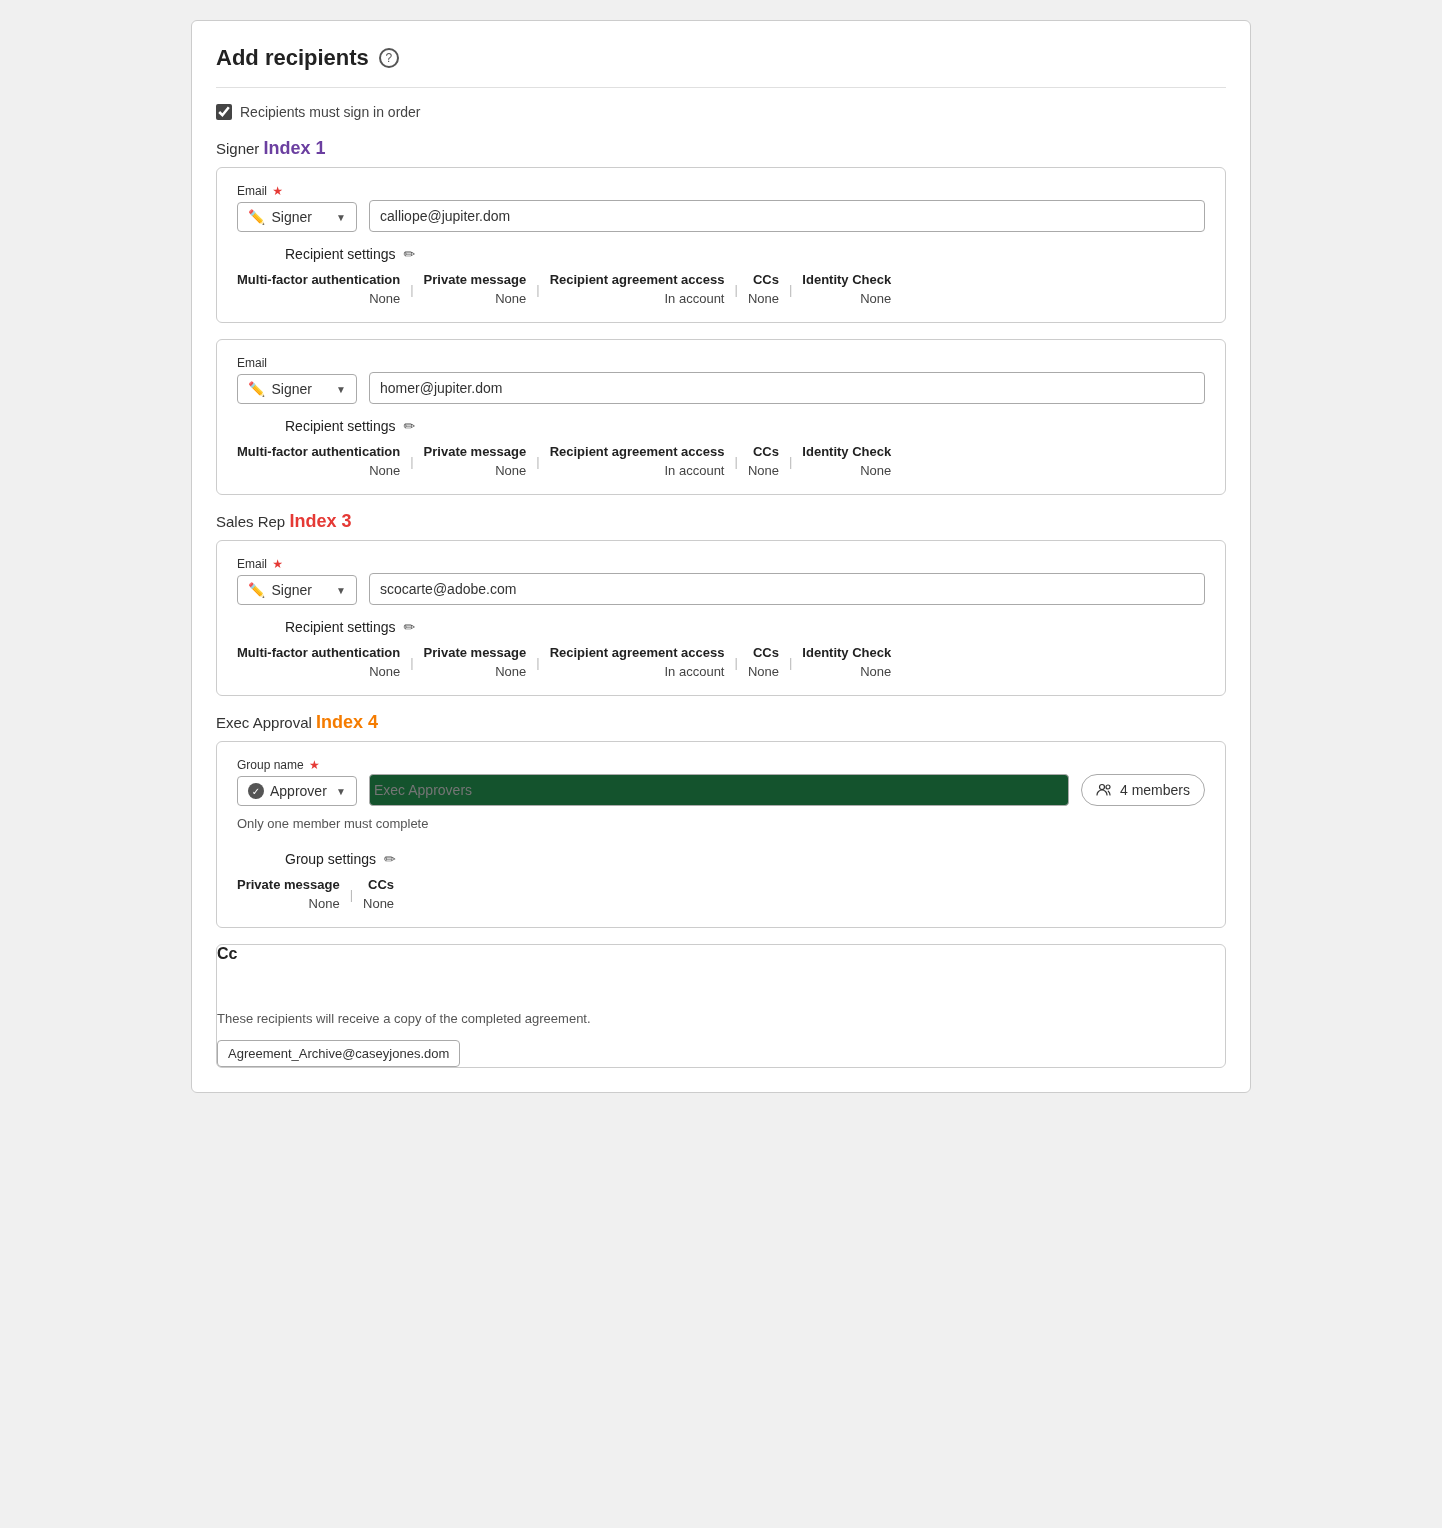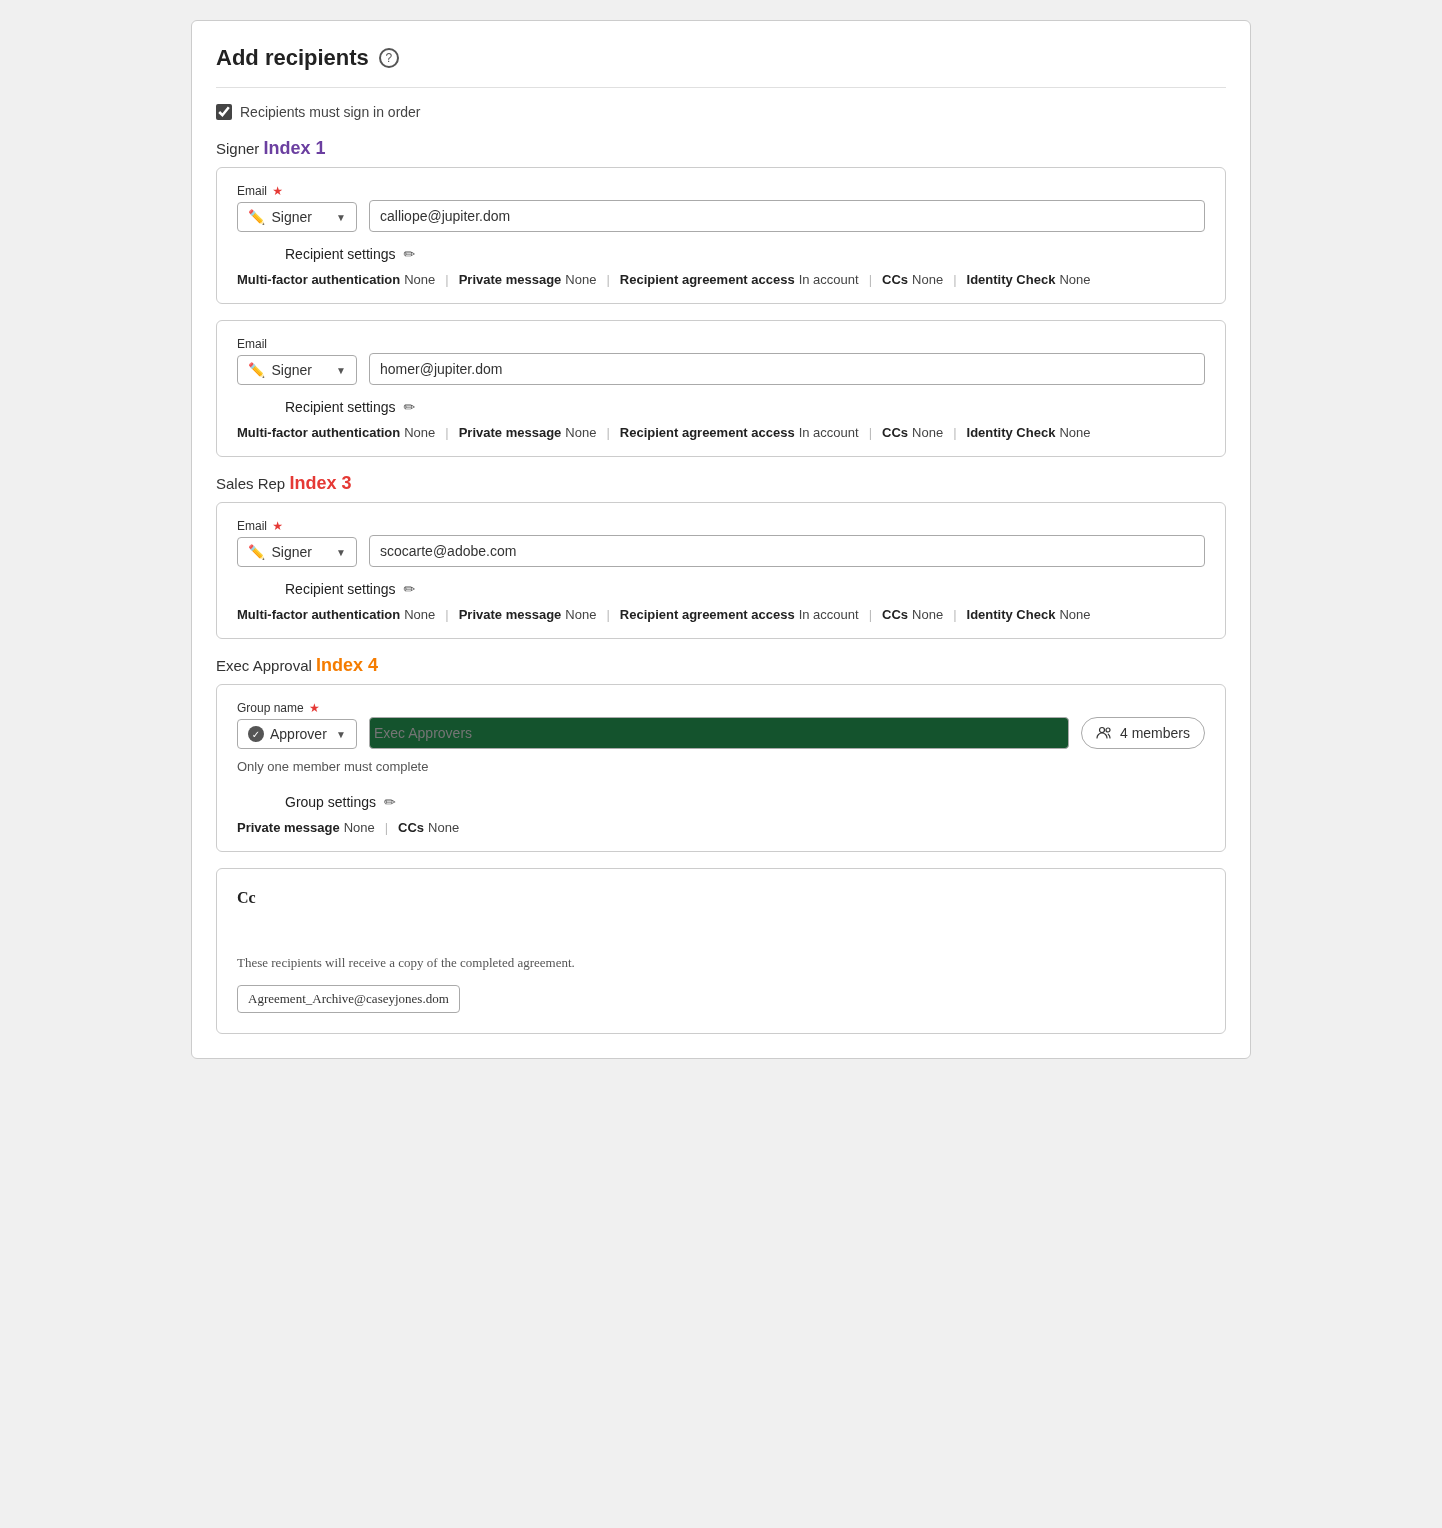--- a/index.html
+++ b/index.html
@@ -139,20 +139,21 @@
       flex-wrap: wrap;
       align-items: center;
       gap: 0;
       font-size: 13px;
       color: #333;
     }
     .settings-details .setting-item {
       display: flex;
       align-items: flex-end;
       gap: 4px;
+      flex-direction: column;
     }
     .settings-details .setting-key {
       font-weight: 700;
       color: #222;
     }
     .settings-details .setting-val {
       color: #444;
     }
     .settings-details .divider {
       color: #bbb;
@@ -187,24 +188,22 @@
       white-space: nowrap;
     }
     .only-one-text {
       font-size: 13px;
       color: #555;
       margin-bottom: 20px;
     }
     .cc-section {
       border: 1px solid #ccc;
       border-radius: 6px;
-      padding: 20px;
       margin-top: 4px;
       background: #fff;
-      font-family: Liberation Serif, serif;
     }
     .cc-title {
       font-size: 16px;
       font-weight: 600;
       color: #222;
       margin-bottom: 6px;
     }
     .cc-desc {
       font-size: 13px;
       color: #555;

